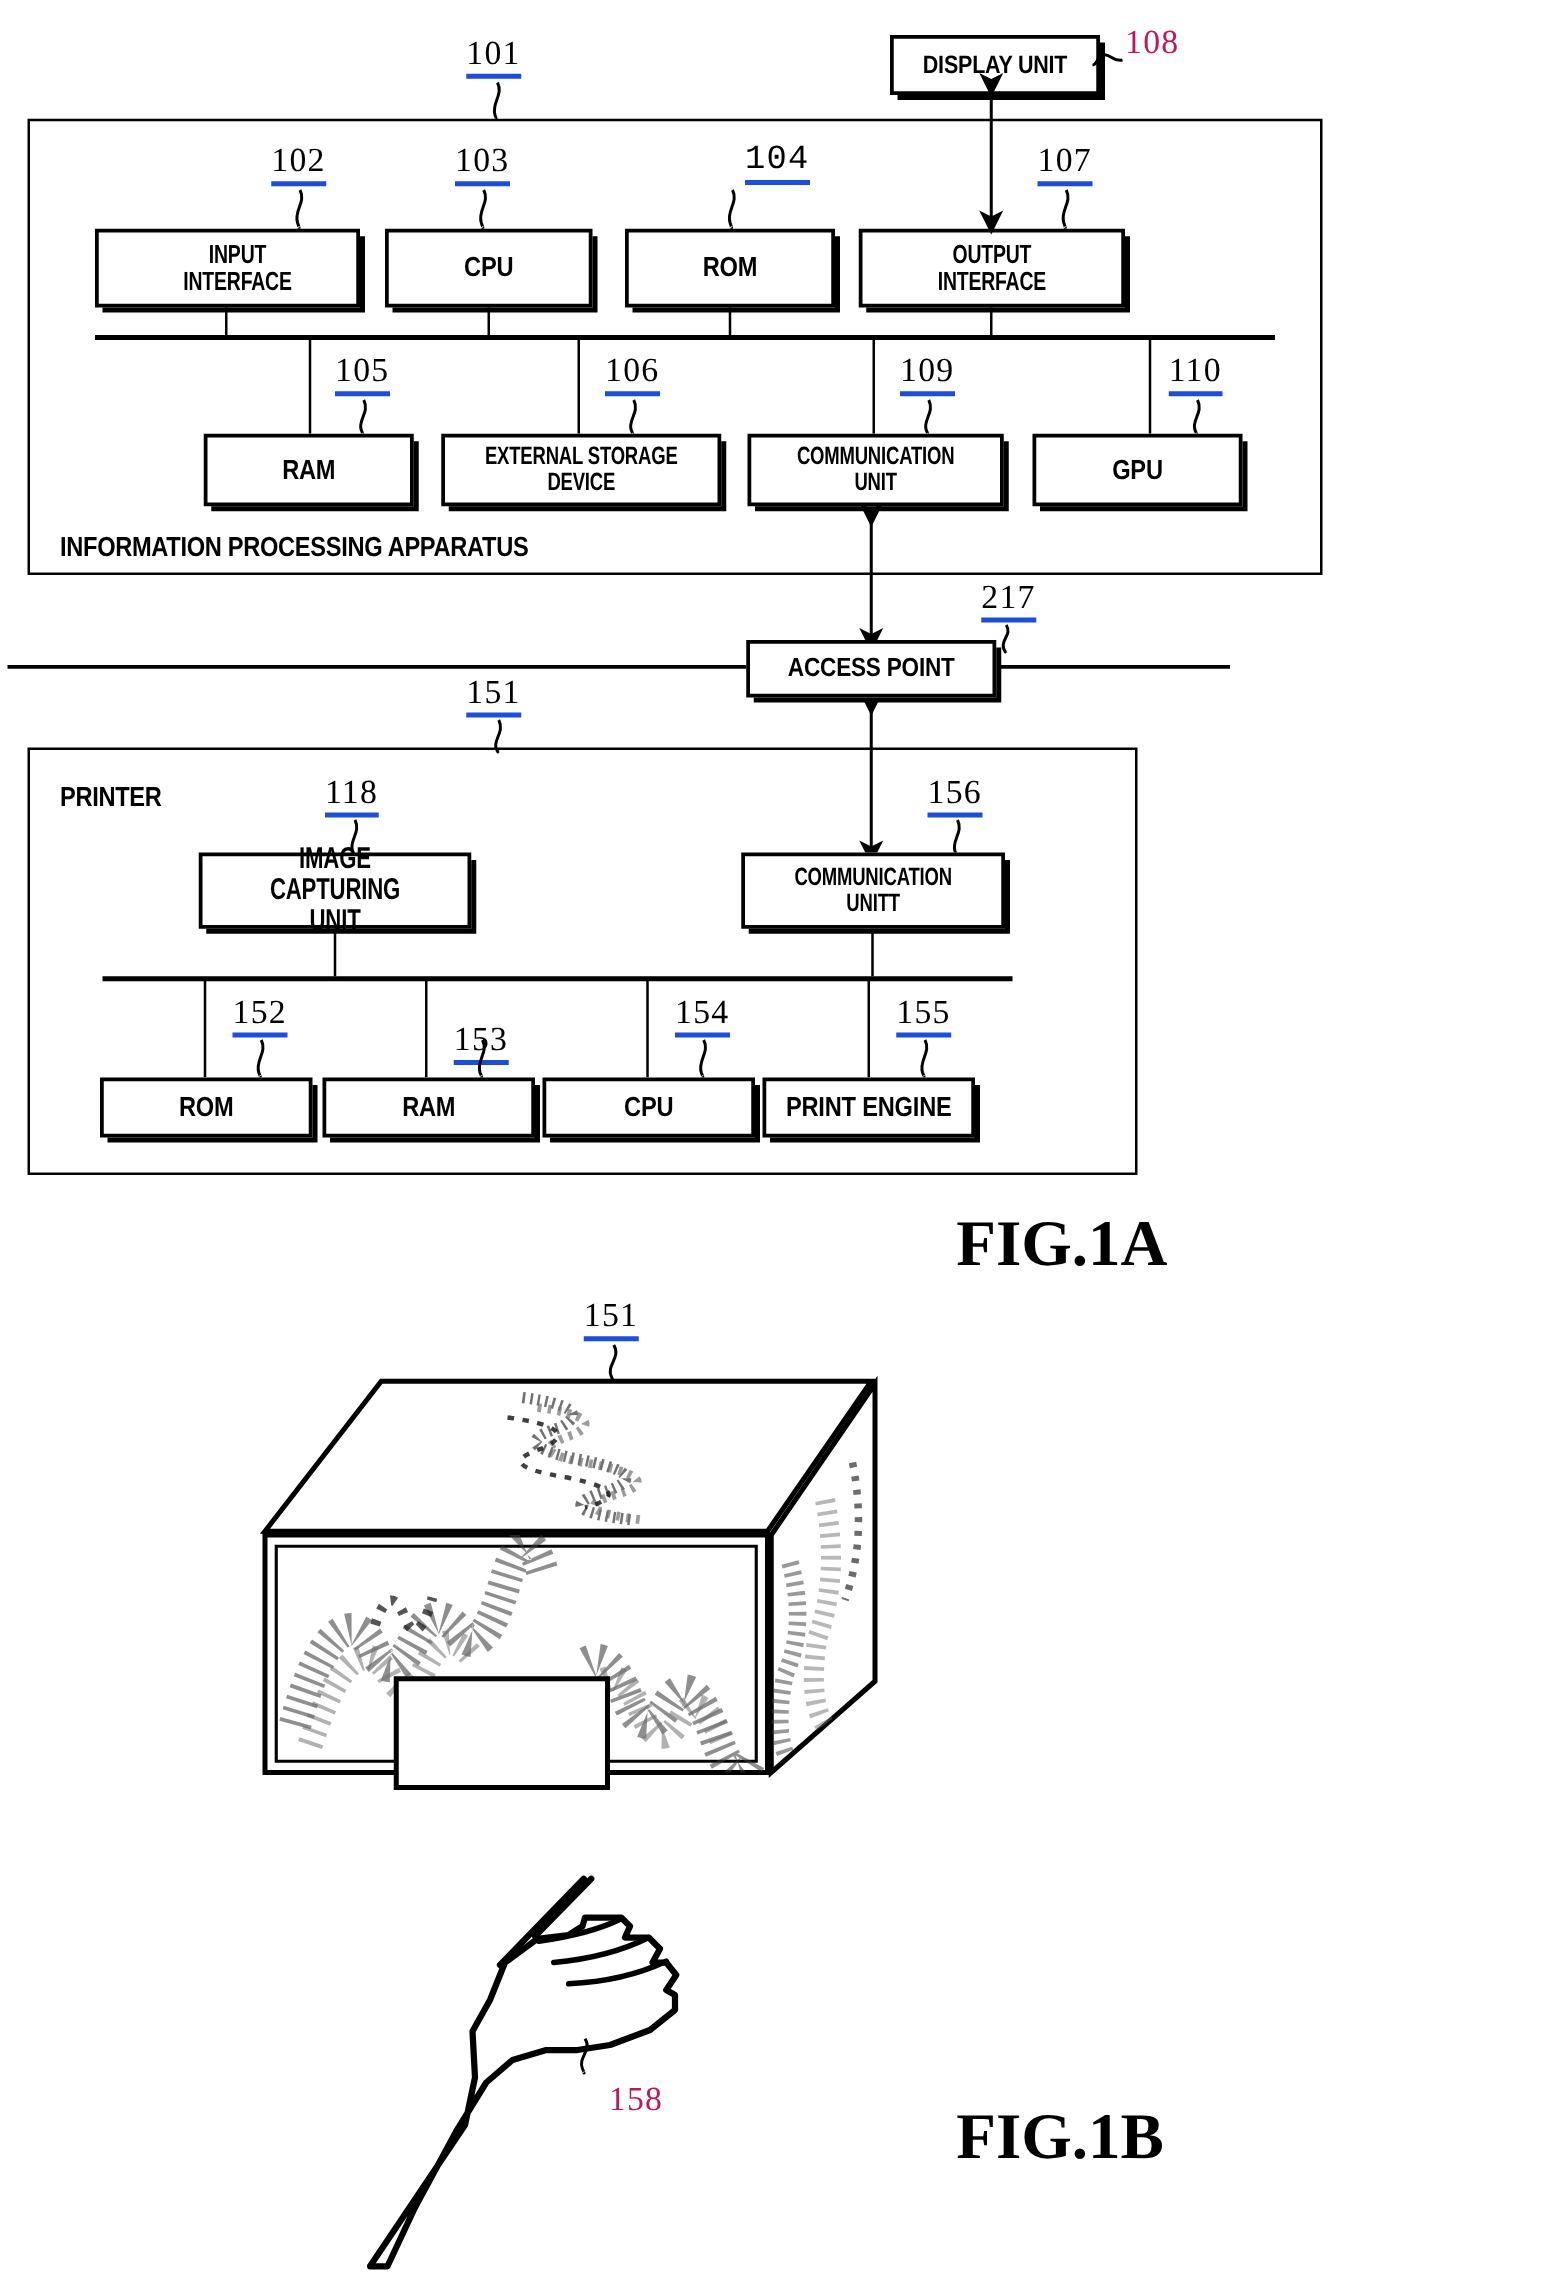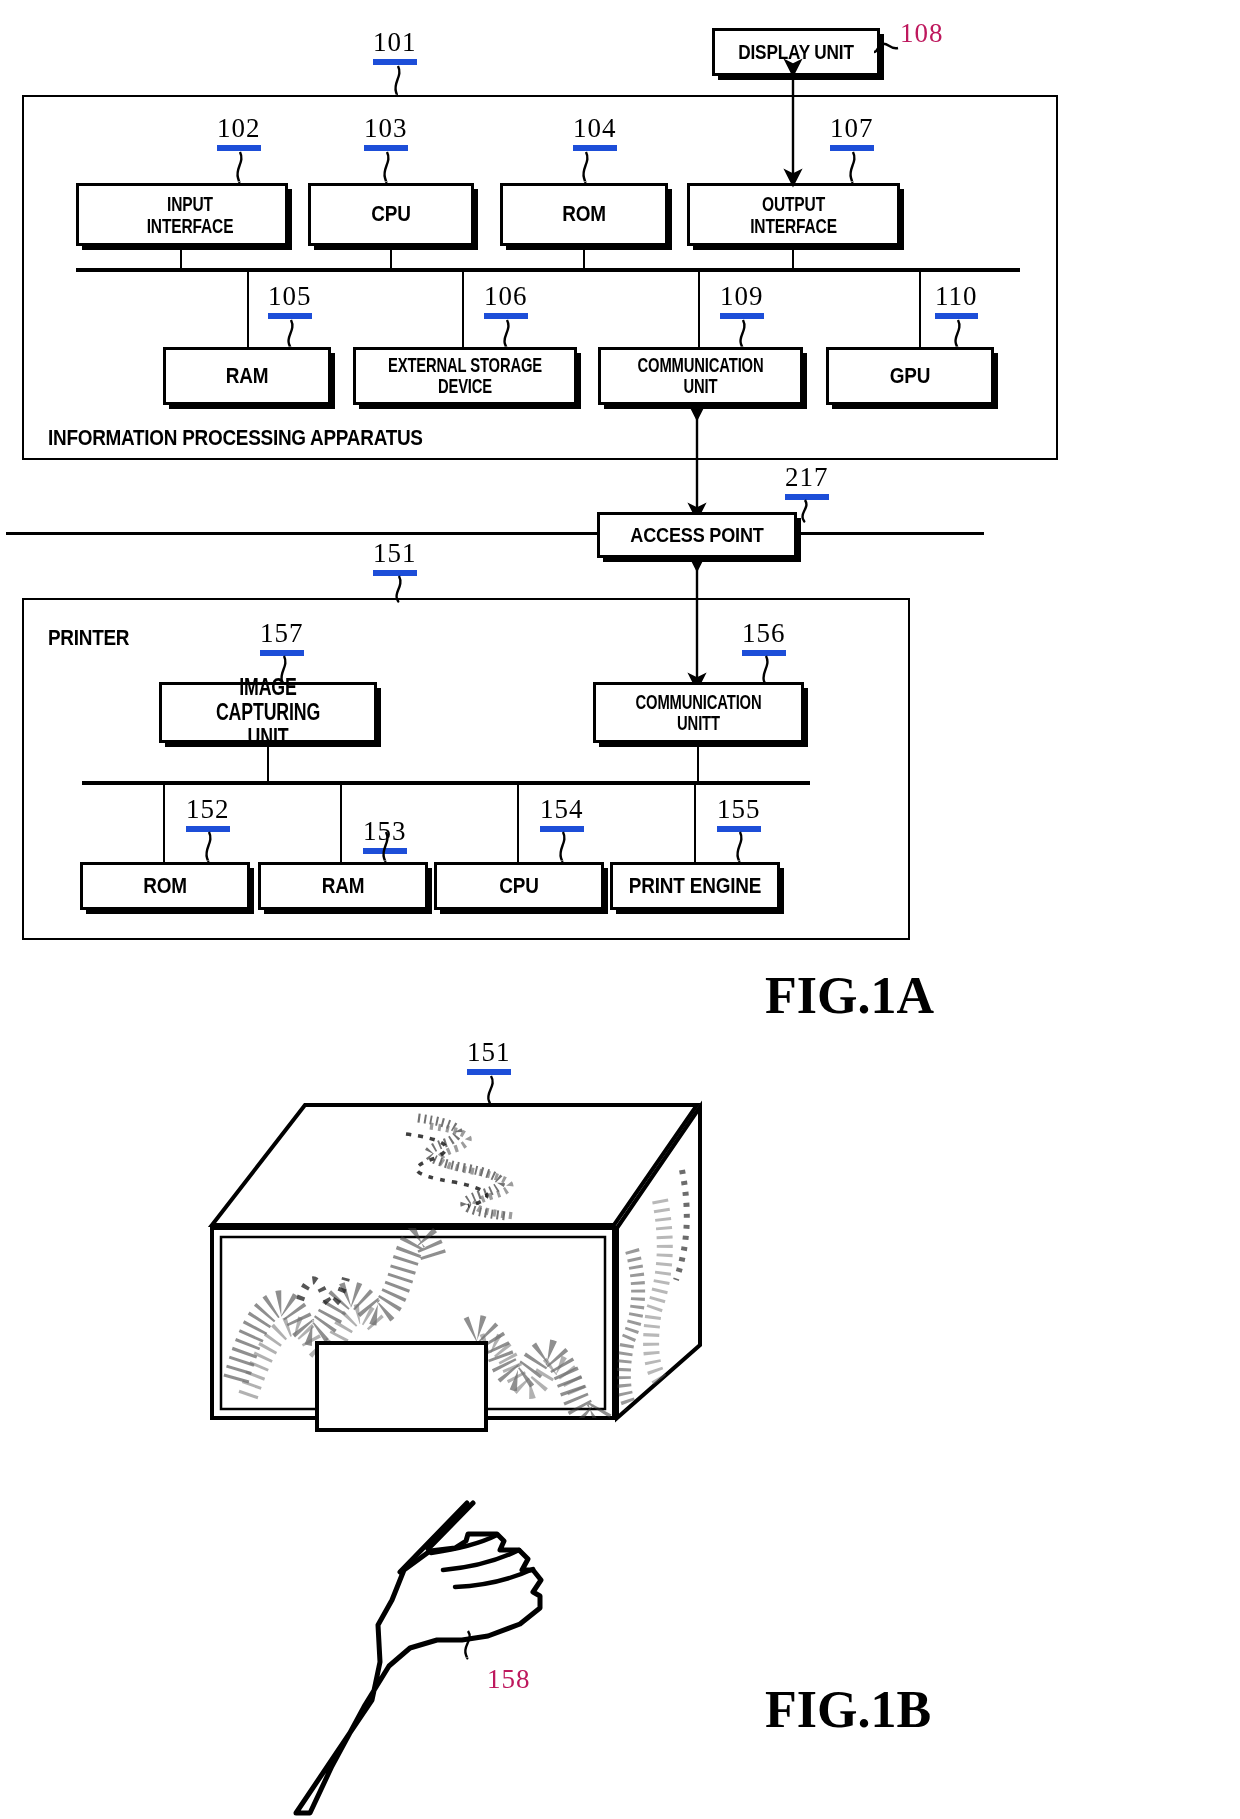--- a/index.html
+++ b/index.html
@@ -52,21 +52,21 @@
     letter-spacing: 1px;
     white-space: nowrap;
     color: #be185d;
   }
   .ref-u {
     position: absolute;
     font-family: "Liberation Serif", serif;
     font-size: 27px;
     letter-spacing: 1px;
     white-space: nowrap;
-    border-bottom: 6px solid #1d4ed8;
+    border-bottom: 4px solid #1d4ed8;
     padding-bottom: 1px;
     color: #000;
   }
 
   
   .plain {
     position: absolute;
     font-family: "Liberation Sans", sans-serif;
     font-weight: bold;
     font-size: 21px;
@@ -109,21 +109,21 @@
 
     <div class="outer" style="left:22px; top:95px; width:1036px; height:365px;"></div>
 
     <div class="ref-u" style="left:373px; top:27px;">101</div>
     <svg style="left:0;top:0;width:1240px;height:1819px;pointer-events:none;">
       <path class="lead" d="M398,66 C403,76 393,82 396,92 C398,97 396,95 396,95"></path>
     </svg>
 
     <div class="ref-u" style="left:217px; top:113px;">102</div>
     <div class="ref-u" style="left:364px; top:113px;">103</div>
-    <div class="ref-u" style="left:573px; top:113px;">104</div>
+    <div class="ref-u" style="left:596px; top:113px;font-family:Liberation Mono, monospace;">104</div>
     <div class="ref-u" style="left:830px; top:113px;">107</div>
 
     <svg style="left:0;top:0;width:1240px;height:1819px;pointer-events:none;">
       <path class="lead" d="M240,152 C245,162 235,168 238,178 C240,184 239,182 239,182"></path>
       <path class="lead" d="M387,152 C392,162 382,168 385,178 C387,184 386,182 386,182"></path>
       <path class="lead" d="M586,152 C591,162 581,168 584,178 C586,184 585,182 585,182"></path>
       <path class="lead" d="M853,152 C858,162 848,168 851,178 C853,184 852,182 852,182"></path>
     </svg>
 
     <div class="box" style="left:76px; top:183px; width:212px; height:63px; font-size:21px;padding-left:16px;">
@@ -223,21 +223,21 @@
 
     <div class="ref-u" style="left:373px; top:538px;">151</div>
     <svg style="left:0;top:0;width:1240px;height:1819px;pointer-events:none;">
       <path class="lead" d="M399,576 C404,586 394,592 397,599 C399,603 398,601 398,601"></path>
     </svg>
 
     <div class="plain" style="left:48px; top:625px; font-size:22px;">
       <span>PRINTER</span>
     </div>
 
-    <div class="ref-u" style="left:260px; top:618px;">157</div>
+    <div class="ref-u" style="left:260px; top:618px;">118</div>
     <div class="ref-u" style="left:742px; top:618px;">156</div>
     <svg style="left:0;top:0;width:1240px;height:1819px;pointer-events:none;">
       <path class="lead" d="M284,656 C289,666 279,672 282,681 C284,686 283,684 283,684"></path>
       <path class="lead" d="M766,656 C771,666 761,672 764,681 C766,686 765,684 765,684"></path>
     </svg>
 
     <div class="box" style="left:159px; top:682px; width:218px; height:61px; font-size:24px;">
       <span>
         <span>IMAGE CAPTURING</span>
         <span>UNIT</span>

